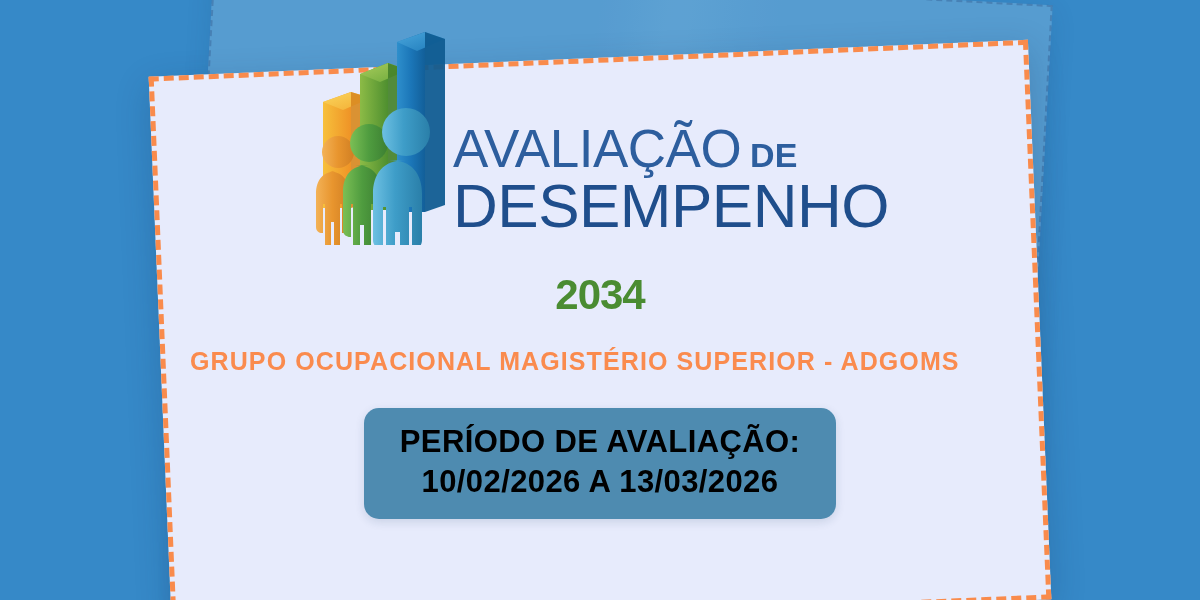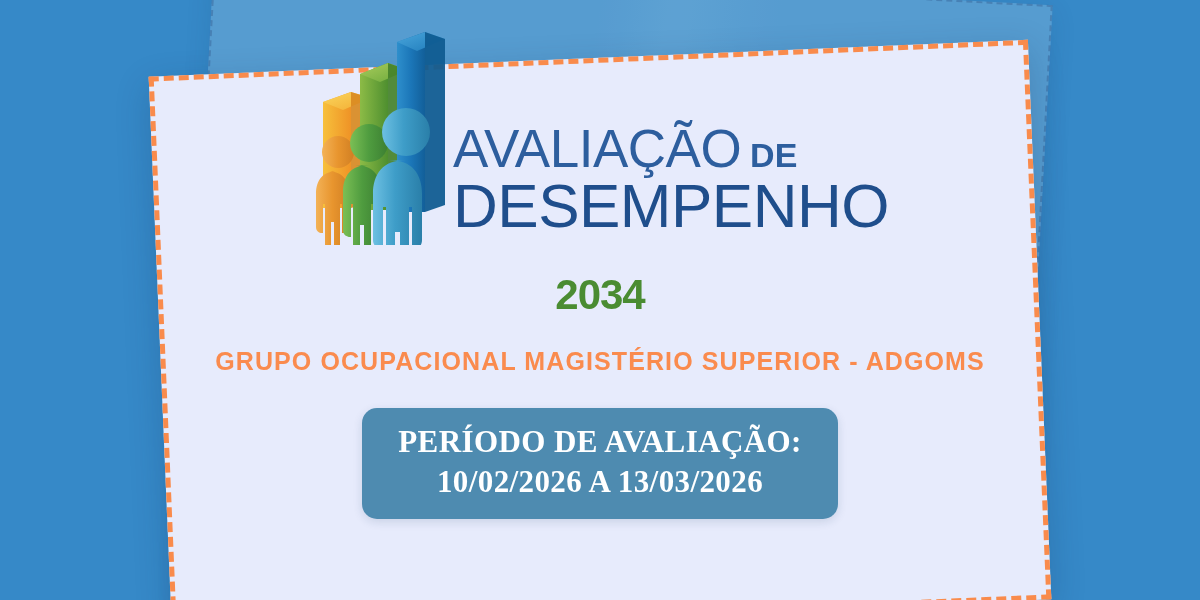--- a/index.html
+++ b/index.html
@@ -86,41 +86,40 @@
     margin-top:26px;
     font-size:42px; font-weight:bold;
     color:#4a8c32;
     letter-spacing:-1px;
   }
 
   
   .subtitle {
     margin-top:26px;
     width:820px;
-    text-align:center;
+    text-align:left;
     font-size:25px; font-weight:bold;
     color:#fa8b4e;
     letter-spacing:1.1px;
     line-height:1.32;
     text-transform:uppercase;
   }
 
   
   .period-badge {
     margin-top:30px;
     background:#4e8bb0;
-    color:#ffffff;
+    color:#000000;
     border-radius:15px;
     padding:14px 36px 16px;
     text-align:center;
     font-size:31px; font-weight:bold;
     line-height:1.30;
     letter-spacing:0.4px;
     box-shadow:0 3px 10px rgba(20,55,95,0.14);
-    font-family:Liberation Serif, serif;
   }
   .period-badge .pb-line { display:block; white-space:nowrap; }
 </style>
 </head>
 <body>
 
 <div id="stage">
 
   <div class="back-panel"></div>
 

